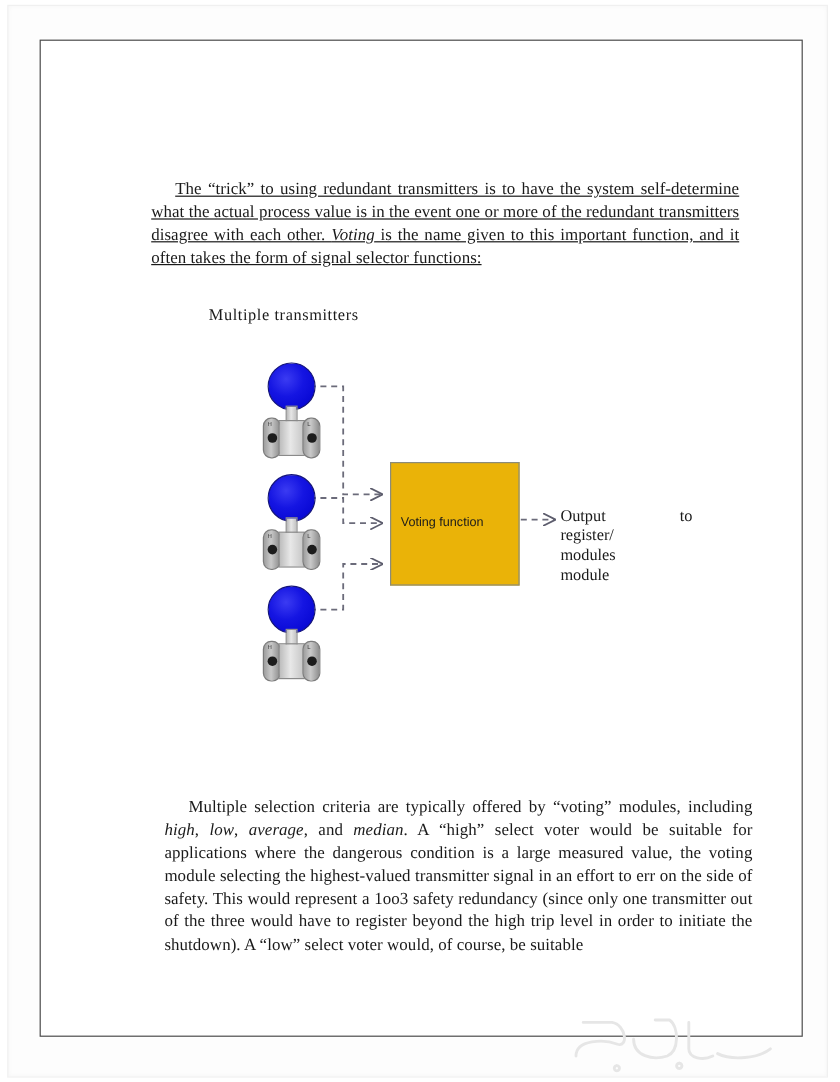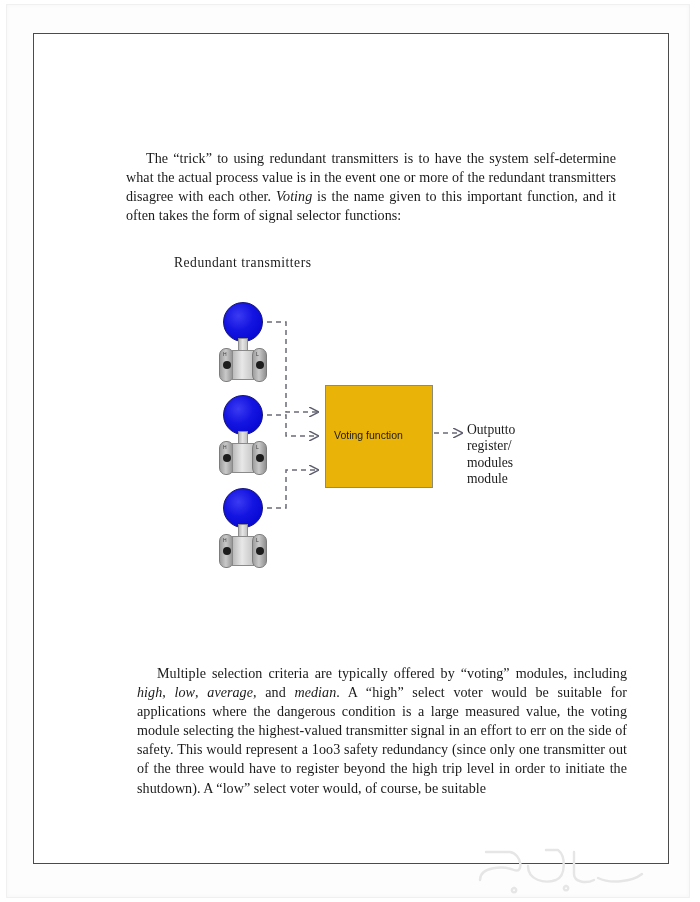--- a/index.html
+++ b/index.html
@@ -56,20 +56,21 @@
     color: #1a1a1a;
     letter-spacing: 0.05px;
   }
   .para .ind { display: inline-block; width: 20px; }
   .para i { font-style: italic; }
 
   #para-top {
     left: 126px;
     top: 149px;
     width: 490px;
+    text-decoration: underline;
   }
   #para-bottom {
     left: 137px;
     top: 664px;
     width: 490px;
   }
 
   
   #figure {
     position: absolute;
@@ -188,21 +189,21 @@
     position: absolute;
     left: 341px;
     top: 172px;
     width: 130px;
     font-size: 13.6px;
     line-height: 16.4px;
     color: #1a1a1a;
   }
   #output-text .ln1 {
     display: flex;
-    justify-content: flex-start;
+    justify-content: space-between;
     width: 110px;
   }
 
   
   #watermark {
     position: absolute;
     left: 470px;
     top: 836px;
     width: 190px;
     height: 60px;
@@ -217,21 +218,21 @@
   <div class="scan-edge"></div>
 
   <div class="inner-border"></div>
 
   <div class="para" id="para-top">
     <span class="ind"></span><span>The “trick” to using redundant transmitters is to have the system self-determine what the actual process value is in the event one or more of the redundant transmitters disagree with each other. </span><i>Voting</i><span> is the name given to this important function, and it often takes the form of signal selector functions:</span>
   </div>
 
   <div id="figure">
 
-    <div id="fig-caption">Redundant transmitters</div>
+    <div id="fig-caption">Multiple transmitters</div>
 
     <svg class="fig-svg" width="500" height="350" viewBox="0 0 500 350">
       <defs>
         <marker id="openArrow" viewBox="0 0 10 10" refX="9" refY="5" markerWidth="7" markerHeight="7" orient="auto-start-reverse">
           <path d="M 0 0 L 10 5 L 0 10" fill="none" stroke="#5d5d6d" stroke-width="1.4"></path>
         </marker>
       </defs>
 
       <g fill="none" stroke="#6b6b7a" stroke-width="1.5" stroke-dasharray="5,4">
 

